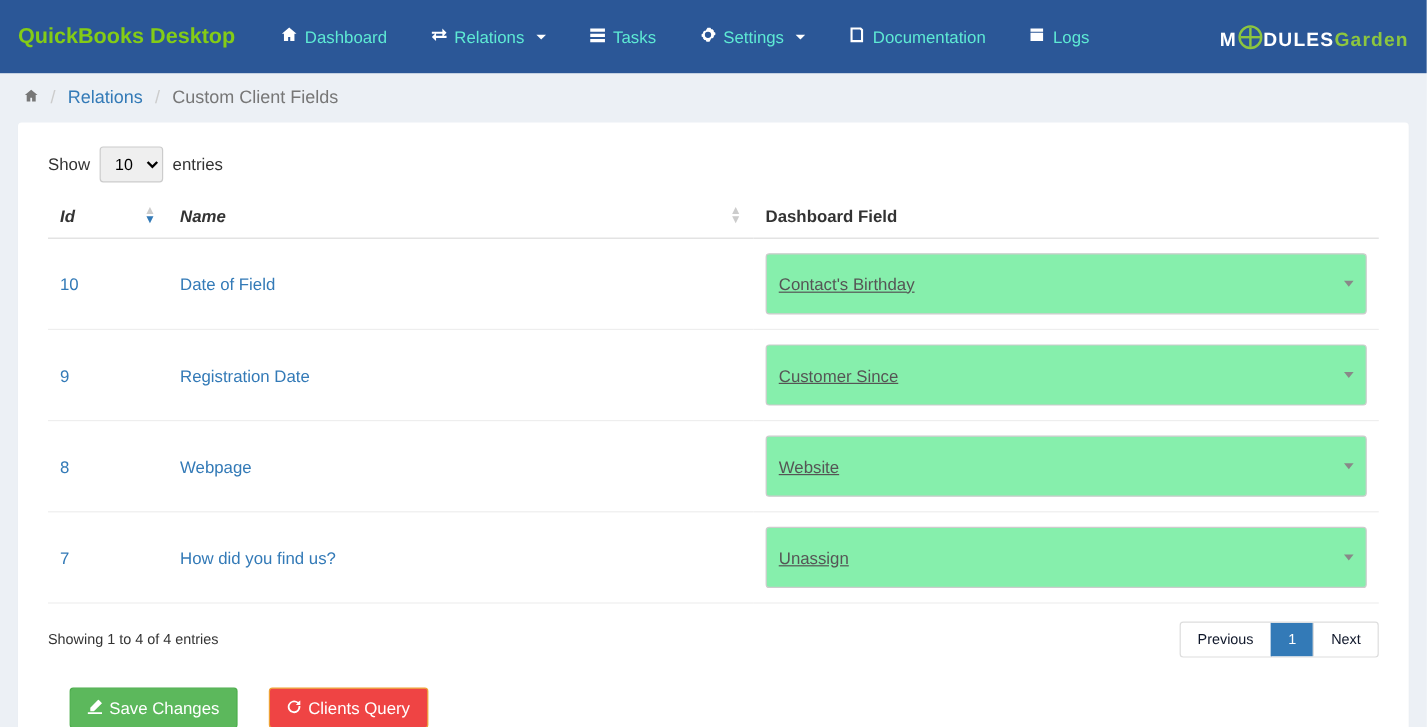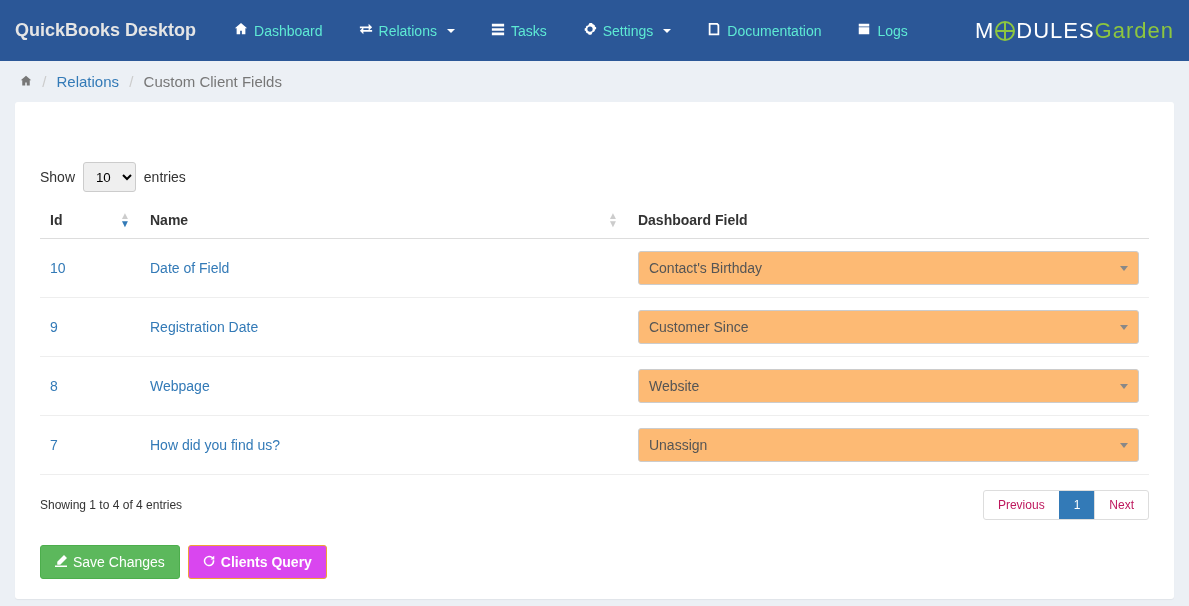--- a/index.html
+++ b/index.html
@@ -1,59 +1,59 @@
 <!DOCTYPE html>
 <html><head>
 <meta charset="utf-8">
 <style>
   * { box-sizing: border-box; margin: 0; padding: 0; }
   body { font-family: "Helvetica Neue", Helvetica, Arial, sans-serif; font-size: 14px; color: #333; background: #ecf0f5; }
   
   .navbar { background: #2b5797; color: #fff; height: 61px; display: flex; align-items: center; padding: 0 15px; }
-  .brand { color: #e5e5e5; font-weight: bold; font-size: 18px; margin-right: 20px; }
+  .brand { color: #84cc16; font-weight: bold; font-size: 18px; margin-right: 20px; }
   .nav-items { display: flex; list-style: none; flex: 1; }
   .nav-item { color: #5eead4; padding: 20px 18px; display: flex; align-items: center; gap: 6px; cursor: pointer; font-size: 14px; }
   .caret { width: 0; height: 0; border-left: 4px solid transparent; border-right: 4px solid transparent; border-top: 4px solid #fff; margin-left: 4px; }
-  .logo { font-size: 22px; font-weight: normal; letter-spacing: 1px; }
+  .logo { font-size: 16px; font-weight: bold; letter-spacing: 1px; }
   .logo .g { color: #8dc63f; }
   .logo .globe { display:inline-flex; width:20px; height:20px; border:2px solid #8dc63f; border-radius:50%; position:relative; top:3px; margin:0 1px; align-items:center; justify-content:center; }
   .logo .globe::before { content:""; position:absolute; width:2px; height:16px; background:#8dc63f; }
   .logo .globe::after { content:""; position:absolute; width:16px; height:2px; background:#8dc63f; }
 
   .breadcrumb { padding: 12px 20px; font-size: 15px; color: #777; }
   .breadcrumb a { color: #337ab7; text-decoration: none; }
   .breadcrumb .sep { color: #ccc; margin: 0 6px; }
 
   .panel { background: #fff; margin: 0 15px 15px 15px; padding: 20px 25px; border-radius: 3px; box-shadow: 0 1px 1px rgba(0,0,0,0.05); }
   .panel h1 { font-size: 24px; font-weight: 500; color: #333; border-bottom: 1px solid #eee; padding-bottom: 12px; margin-bottom: 25px; }
 
-  .table-controls { display: flex; justify-content: space-between; align-items: center; margin-bottom: 10px; font-size: 14px; color: #333; margin-top: 40px; }
+  .table-controls { display: flex; justify-content: space-between; align-items: center; margin-bottom: 10px; font-size: 14px; color: #333; }
   .table-controls select { border: 1px solid #ccc; padding: 4px 8px; border-radius: 3px; height: 30px; margin: 0 4px; }
   .table-controls input[type=text] { border: 1px solid #ccc; padding: 5px 8px; border-radius: 3px; height: 30px; width: 170px; margin-left: 6px; }
 
   table.data { width: 100%; border-collapse: collapse; }
   table.data th { text-align: left; padding: 10px 10px; border-bottom: 1px solid #ddd; font-weight: 600; color: #333; position: relative; }
-  table.data th.sortable { cursor: pointer; }
+  table.data th.sortable { cursor: pointer; font-style: italic; }
   .sort-arrows { position: absolute; right: 10px; top: 50%; transform: translateY(-50%); font-size: 10px; color: #ccc; line-height: 8px; }
   .sort-arrows .active { color: #337ab7; }
   table.data td { padding: 12px 10px; border-bottom: 1px solid #eee; vertical-align: middle; }
   table.data td a { color: #337ab7; text-decoration: none; }
-  .select-field { width: 100%; border: 1px solid #ccc; background: #fdba74; padding: 6px 10px; border-radius: 3px; height: 34px; color: #555; display:flex; align-items:center; justify-content:space-between; cursor:pointer; }
+  .select-field { width: 100%; border: 1px solid #ccc; background: #86efac; padding: 6px 10px; border-radius: 3px; height: 51px; color: #555; display:flex; align-items:center; justify-content:space-between; cursor:pointer;text-decoration:underline; }
   .select-caret { width:0; height:0; border-left:4px solid transparent; border-right:4px solid transparent; border-top:5px solid #888; }
 
   .table-footer { display: flex; justify-content: space-between; align-items: center; margin-top: 15px; font-size: 12px; color: #333; }
   .pagination { display: flex; border: 1px solid #ddd; border-radius: 3px; overflow: hidden; }
-  .pagination span { padding: 7px 14px; color: #be185d; border-left: 1px solid #ddd; cursor: pointer; }
+  .pagination span { padding: 7px 14px; color: #0f172a; border-left: 1px solid #ddd; cursor: pointer; }
   .pagination span:first-child { border-left: none; }
   .pagination span.active { background: #337ab7; color: #fff; border-color: #337ab7; }
 
   .buttons { margin-top: 25px; display: flex; gap: 8px; }
-  .btn { padding: 8px 14px; border-radius: 3px; color: #fff; border: 1px solid transparent; cursor: pointer; font-size: 14px; display:inline-flex; align-items:flex-start; gap:6px; }
+  .btn { padding: 8px 14px; border-radius: 3px; color: #fff; border: 1px solid transparent; cursor: pointer; font-size: 14px; display:inline-flex; align-items:flex-start; gap:6px;margin-left:18px; }
   .btn-success { background: #5cb85c; border-color: #4cae4c; }
-  .btn-warning { background: #d946ef; border-color: #eea236; font-weight: bold; }
+  .btn-warning { background: #ef4444; border-color: #eea236; }
 
   .icon { display:inline-block; }
 </style>
 </head>
 <body>
 
 <div class="navbar">
   <div class="brand">QuickBooks Desktop</div>
   <ul class="nav-items">
     <li class="nav-item">

